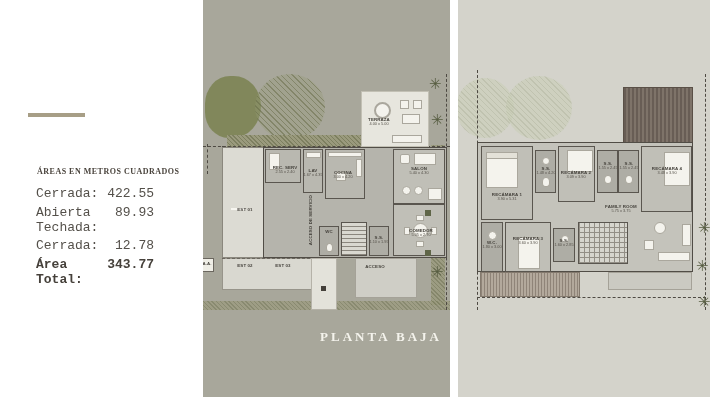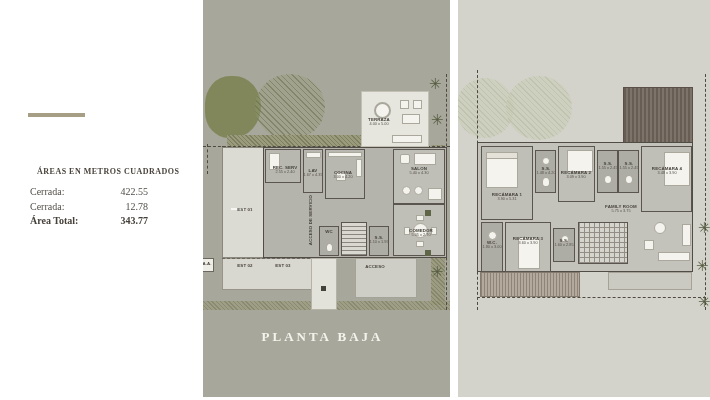--- a/index.html
+++ b/index.html
@@ -4,29 +4,29 @@
 <style>
   html,body{margin:0;padding:0;background:#ffffff;}
   .stage{position:relative;width:710px;height:400px;background:#ffffff;overflow:hidden;
          font-family:"Liberation Sans",sans-serif;}
   
   .accent-bar{position:absolute;left:28px;top:113px;width:57px;height:4px;background:#a79e86;}
   .model-title{position:absolute;left:28px;top:118px;font-family:"Liberation Serif",serif;
     font-weight:700;font-size:25px;letter-spacing:1px;color:#443f39;}
   .areas-subtitle{position:absolute;left:37px;top:167px;font-family:"Liberation Serif",serif;
     font-weight:700;font-size:8px;letter-spacing:.5px;color:#4a443d;}
-  .areas-table{position:absolute;left:30px;top:186px;width:118px;font-family:Liberation Serif, serif;
-    font-size:10px;color:#54504a;}
+  .areas-table{position:absolute;left:36px;top:186px;width:118px;font-family:Liberation Mono, monospace;
+    font-size:13px;color:#54504a;}
   .areas-row{display:flex;justify-content:space-between;margin-bottom:3.5px;}
   .areas-row.bold{font-weight:700;color:#46413b;}
   
   .panel{position:absolute;top:0;height:397px;overflow:hidden;}
   .panel-baja{left:203px;width:247px;background:#a8a79b;}
   .panel-alta{left:458px;width:252px;background:#d4d3cb;}
-  .caption{position:absolute;left:0;right:8px;top:329px;text-align:center;
+  .caption{position:absolute;left:0;right:8px;top:329px;text-align:right;
     font-family:"Liberation Serif",serif;font-weight:700;font-size:13px;
     letter-spacing:3px;color:#f4f3ec;}
   
   .room{position:absolute;border:1px solid #5a564f;box-sizing:border-box;}
   .furn{position:absolute;background:#f4f3ed;border:1px solid #aaa79d;box-sizing:border-box;}
   .dash-h{position:absolute;border-top:1px dashed #4e4a43;height:0;}
   .dash-v{position:absolute;border-left:1px dashed #4e4a43;width:0;}
   .hedge{position:absolute;background:#9a9a7d;
     background-image:repeating-linear-gradient(45deg,rgba(90,95,60,.45) 0 1px,transparent 1px 3px);}
   .palm{position:absolute;font-size:15px;line-height:15px;color:#565c40;}
@@ -57,20 +57,24 @@
 <div class="stage">
 
   <div class="accent-bar"></div>
   <div class="areas-subtitle">ÁREAS EN METROS CUADRADOS</div>
   <div class="areas-table">
     <div class="areas-row">
       <span>Cerrada:</span>
       <span>422.55</span>
     </div>
     <div class="areas-row">
+      <span>Abierta Techada:</span>
+      <span>89.93</span>
+    </div>
+    <div class="areas-row">
       <span>Cerrada:</span>
       <span>12.78</span>
     </div>
     <div class="areas-row bold">
       <span>Área Total:</span>
       <span>343.77</span>
     </div>
   </div>
 
   <div class="panel panel-baja">

